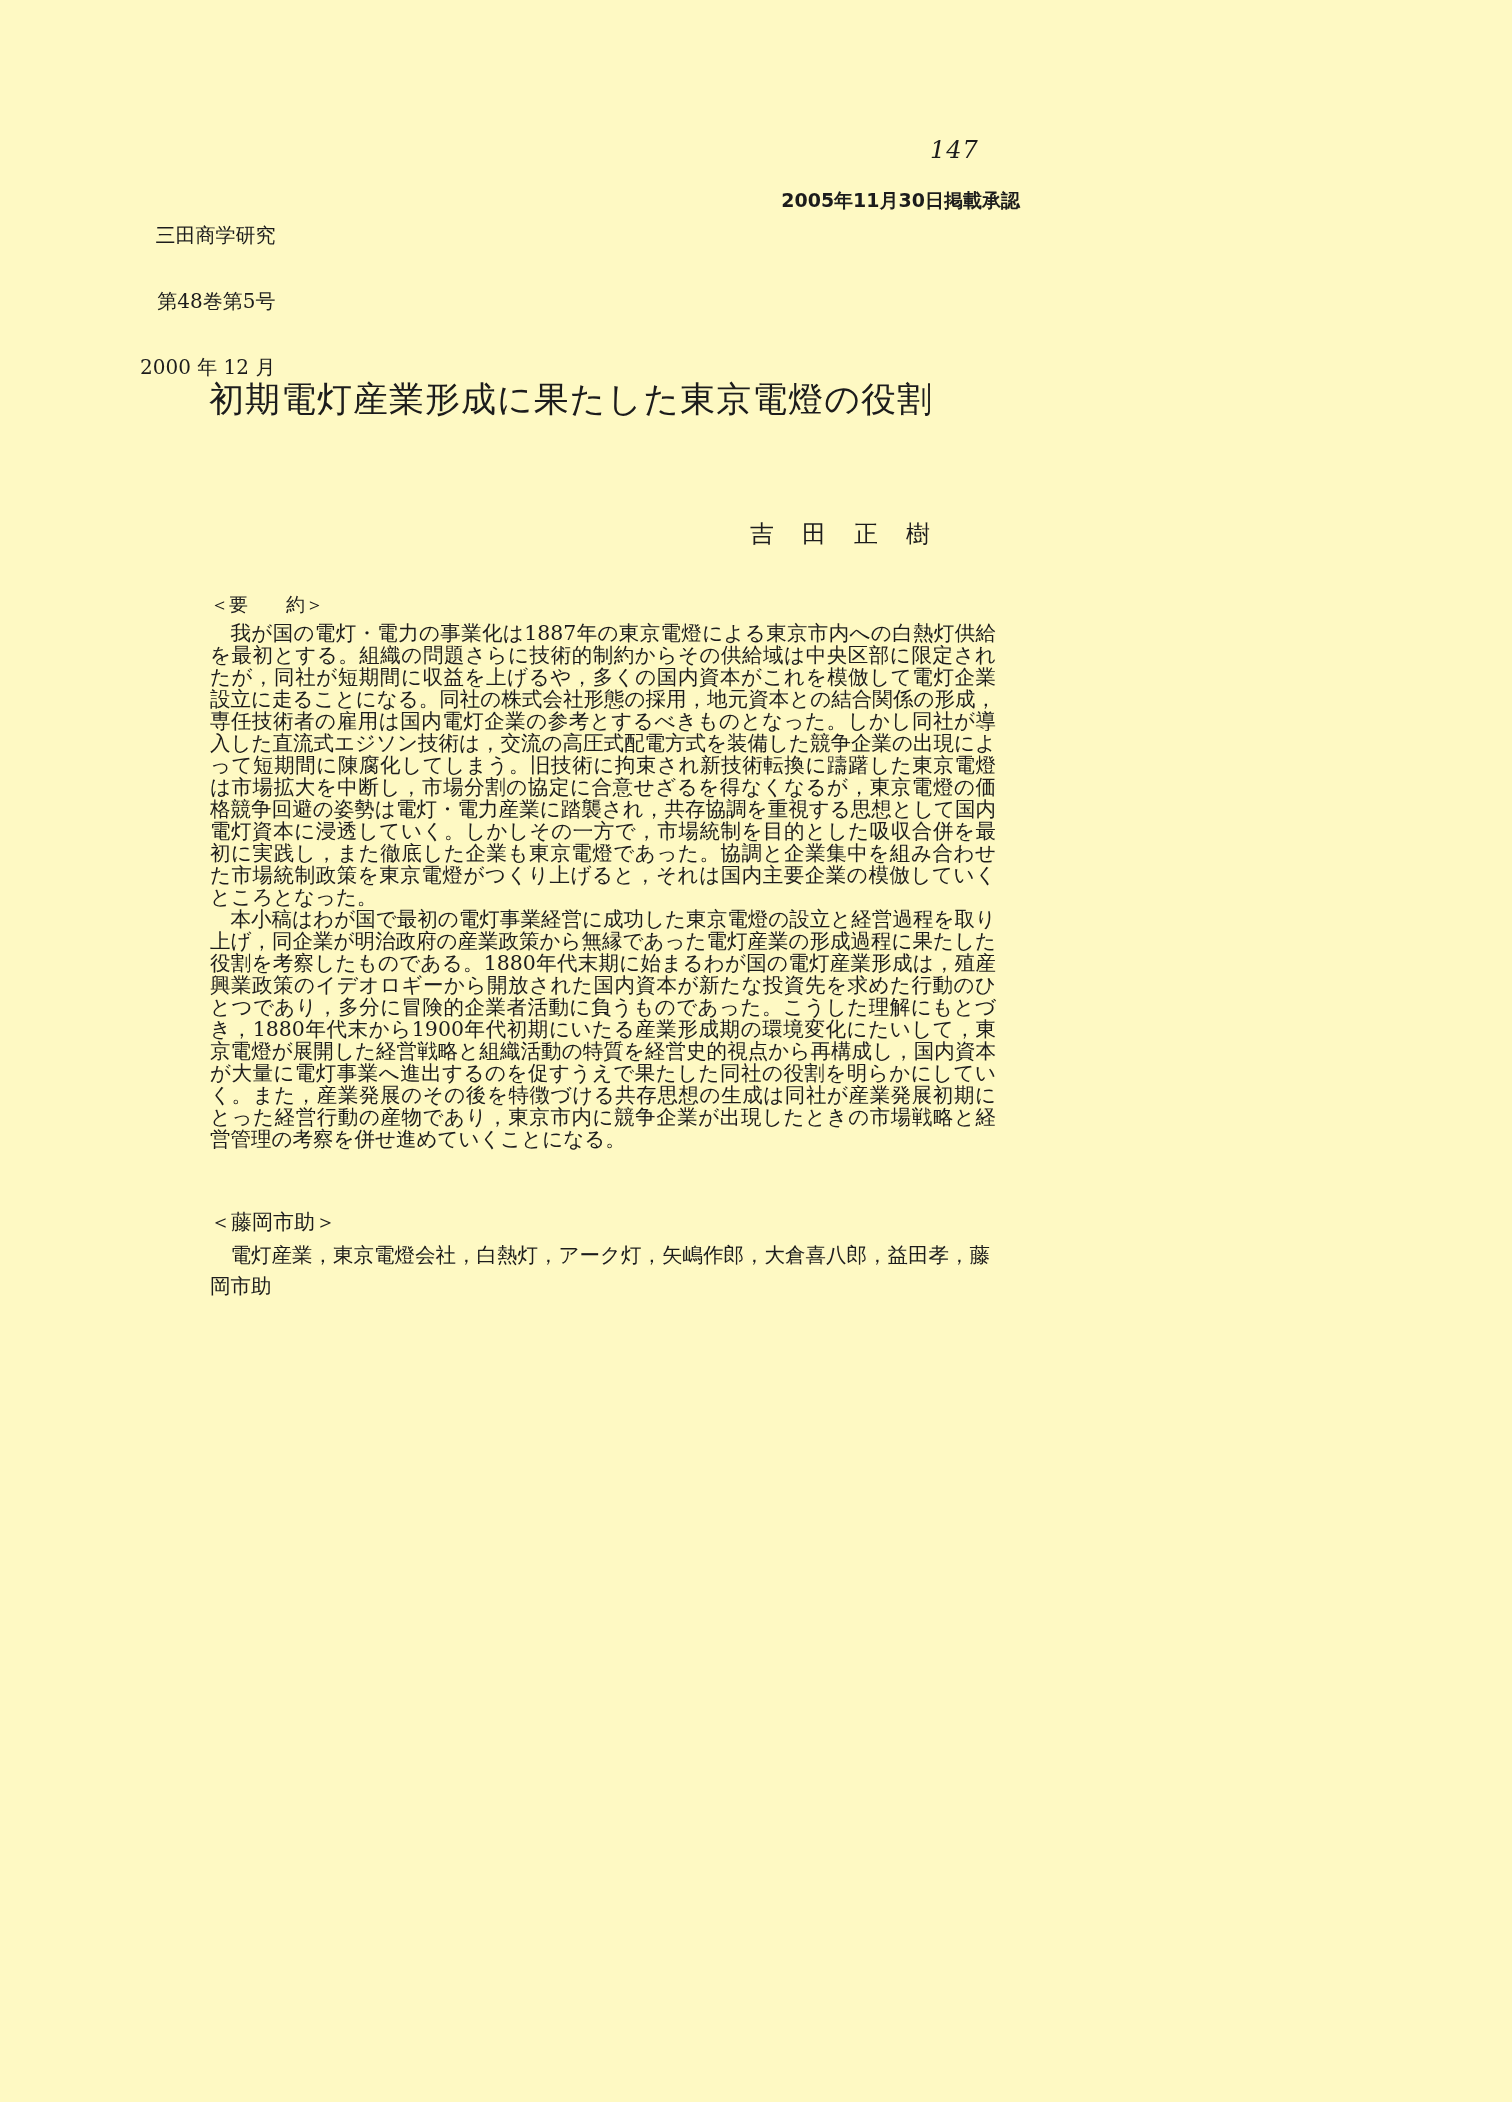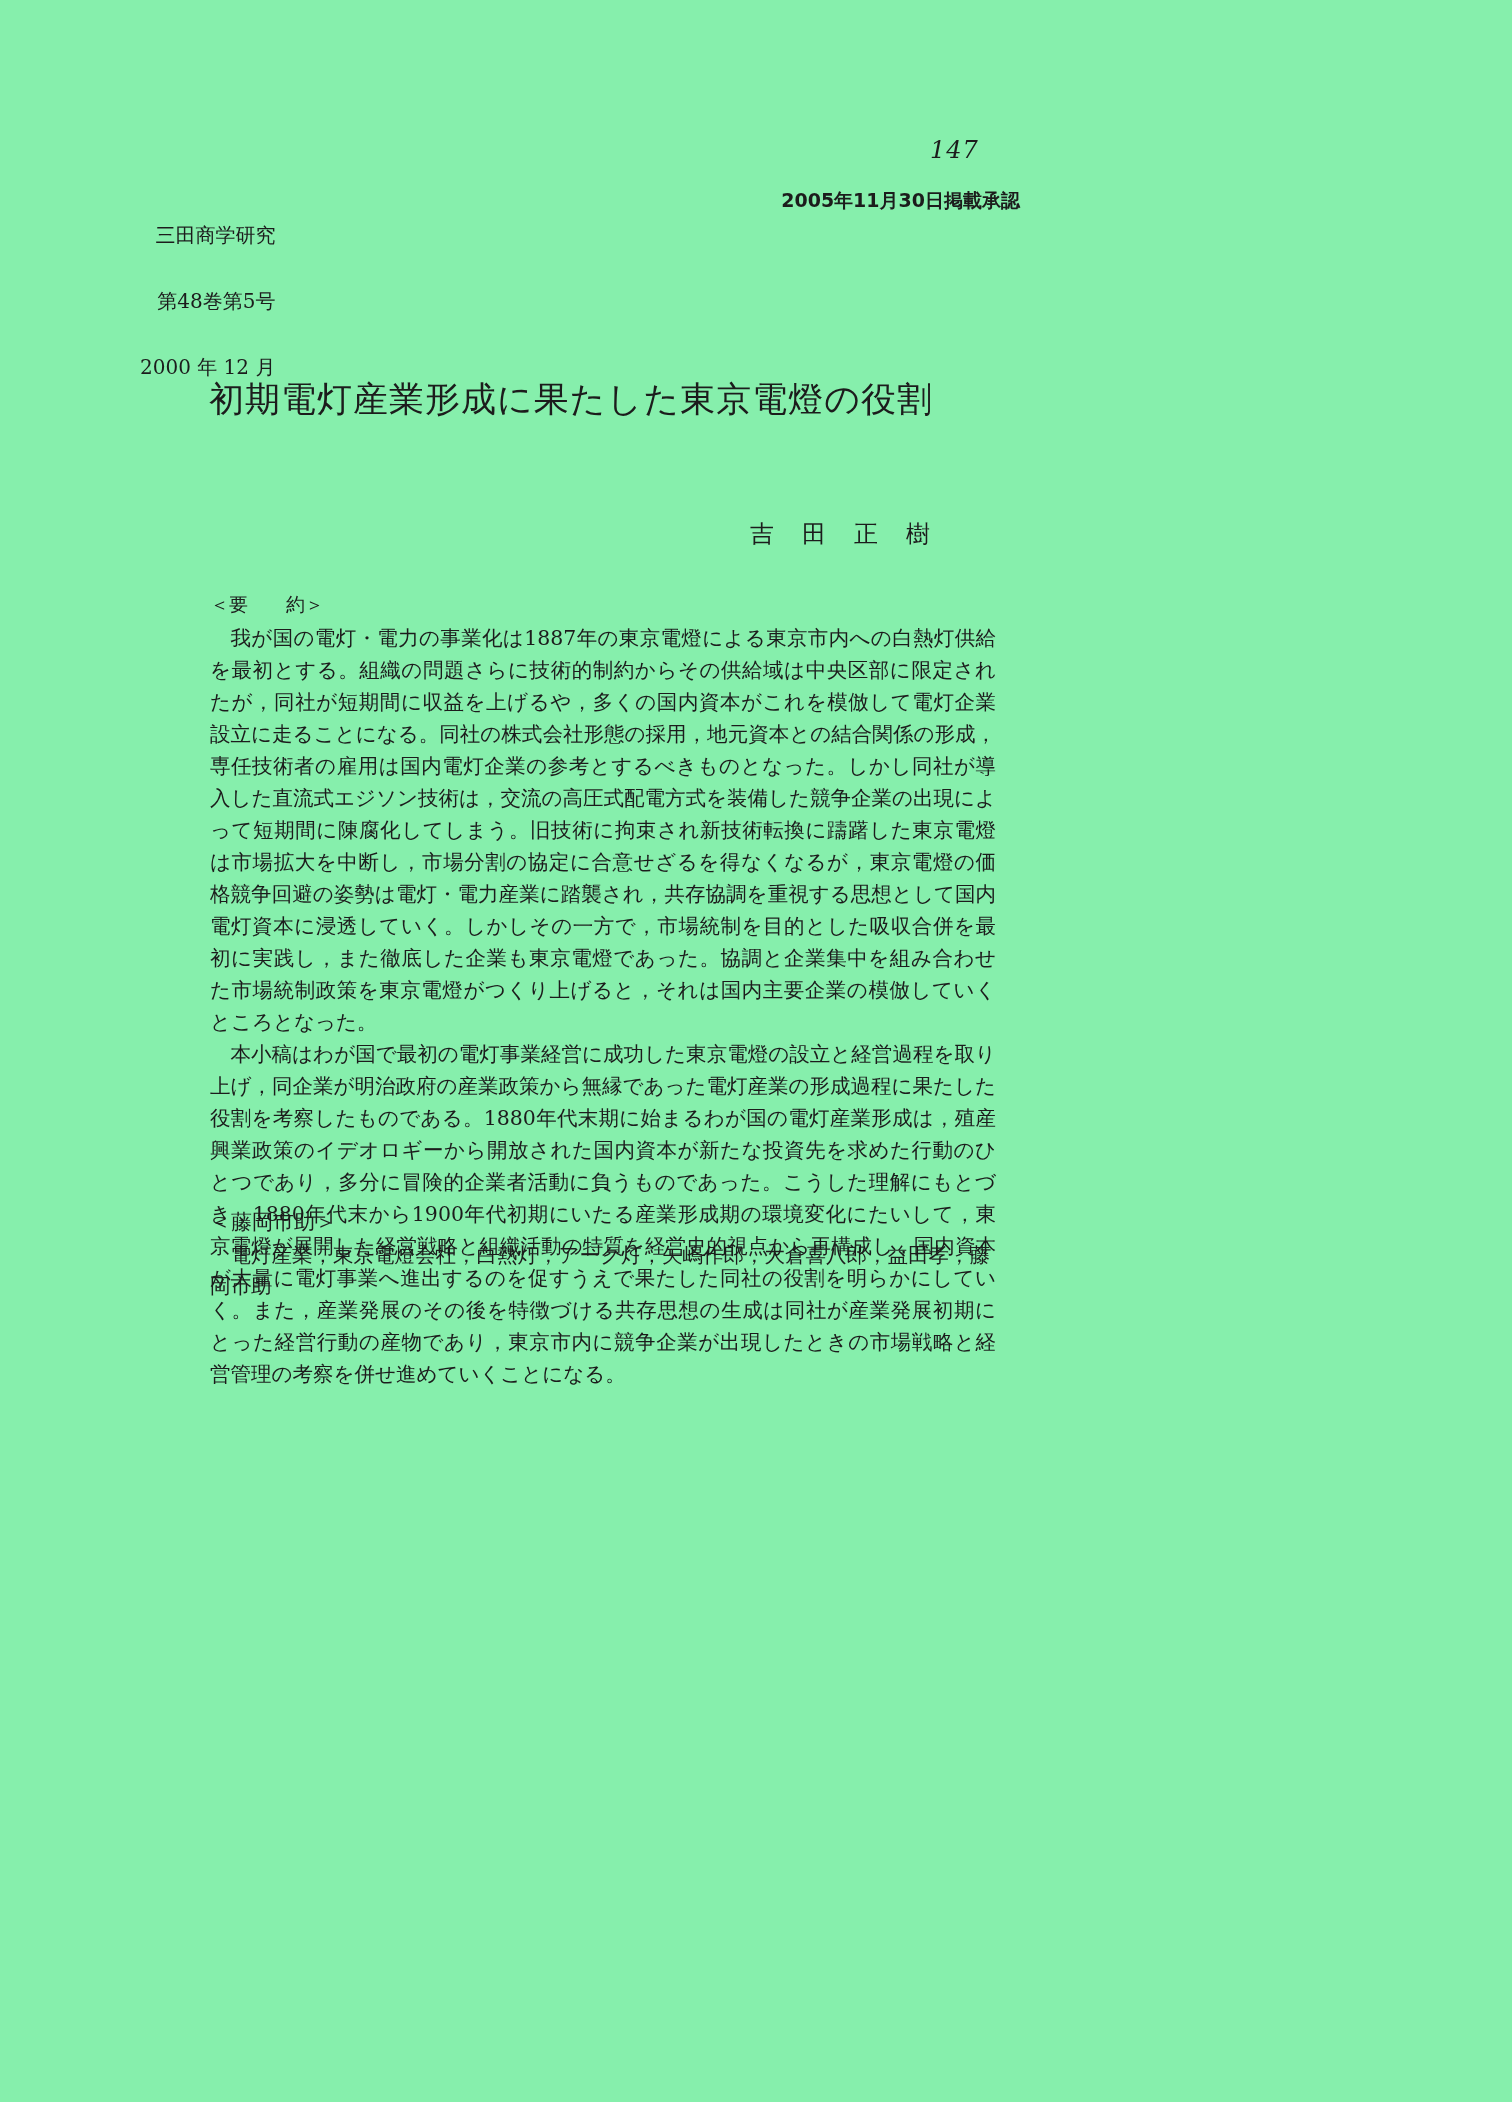--- a/index.html
+++ b/index.html
@@ -4,21 +4,21 @@
 <style>
   html, body {
     margin: 0;
     padding: 0;
     background: #ffffff;
   }
   .page {
     position: relative;
     width: 1512px;
     height: 2102px;
-    background: #86efac;
+    background: #fef9c3;
     color: #1c1c1c;
     font-family: "DejaVu Serif", "Liberation Serif", serif;
     overflow: hidden;
   }
   .page-number {
     position: absolute;
     top: 136px;
     left: 930px;
     font-size: 24px;
     font-style: italic;
@@ -67,21 +67,21 @@
     top: 592px;
     left: 210px;
     font-size: 19px;
   }
   .abstract-body {
     position: absolute;
     top: 622px;
     left: 210px;
     width: 786px;
     font-size: 20.5px;
-    line-height: 32px;
+    line-height: 22px;
     text-align: justify;
     text-justify: inter-ideograph;
   }
   .abstract-body p {
     margin: 0;
     text-indent: 1em;
   }
   .keywords-label {
     position: absolute;
     top: 1208px;

